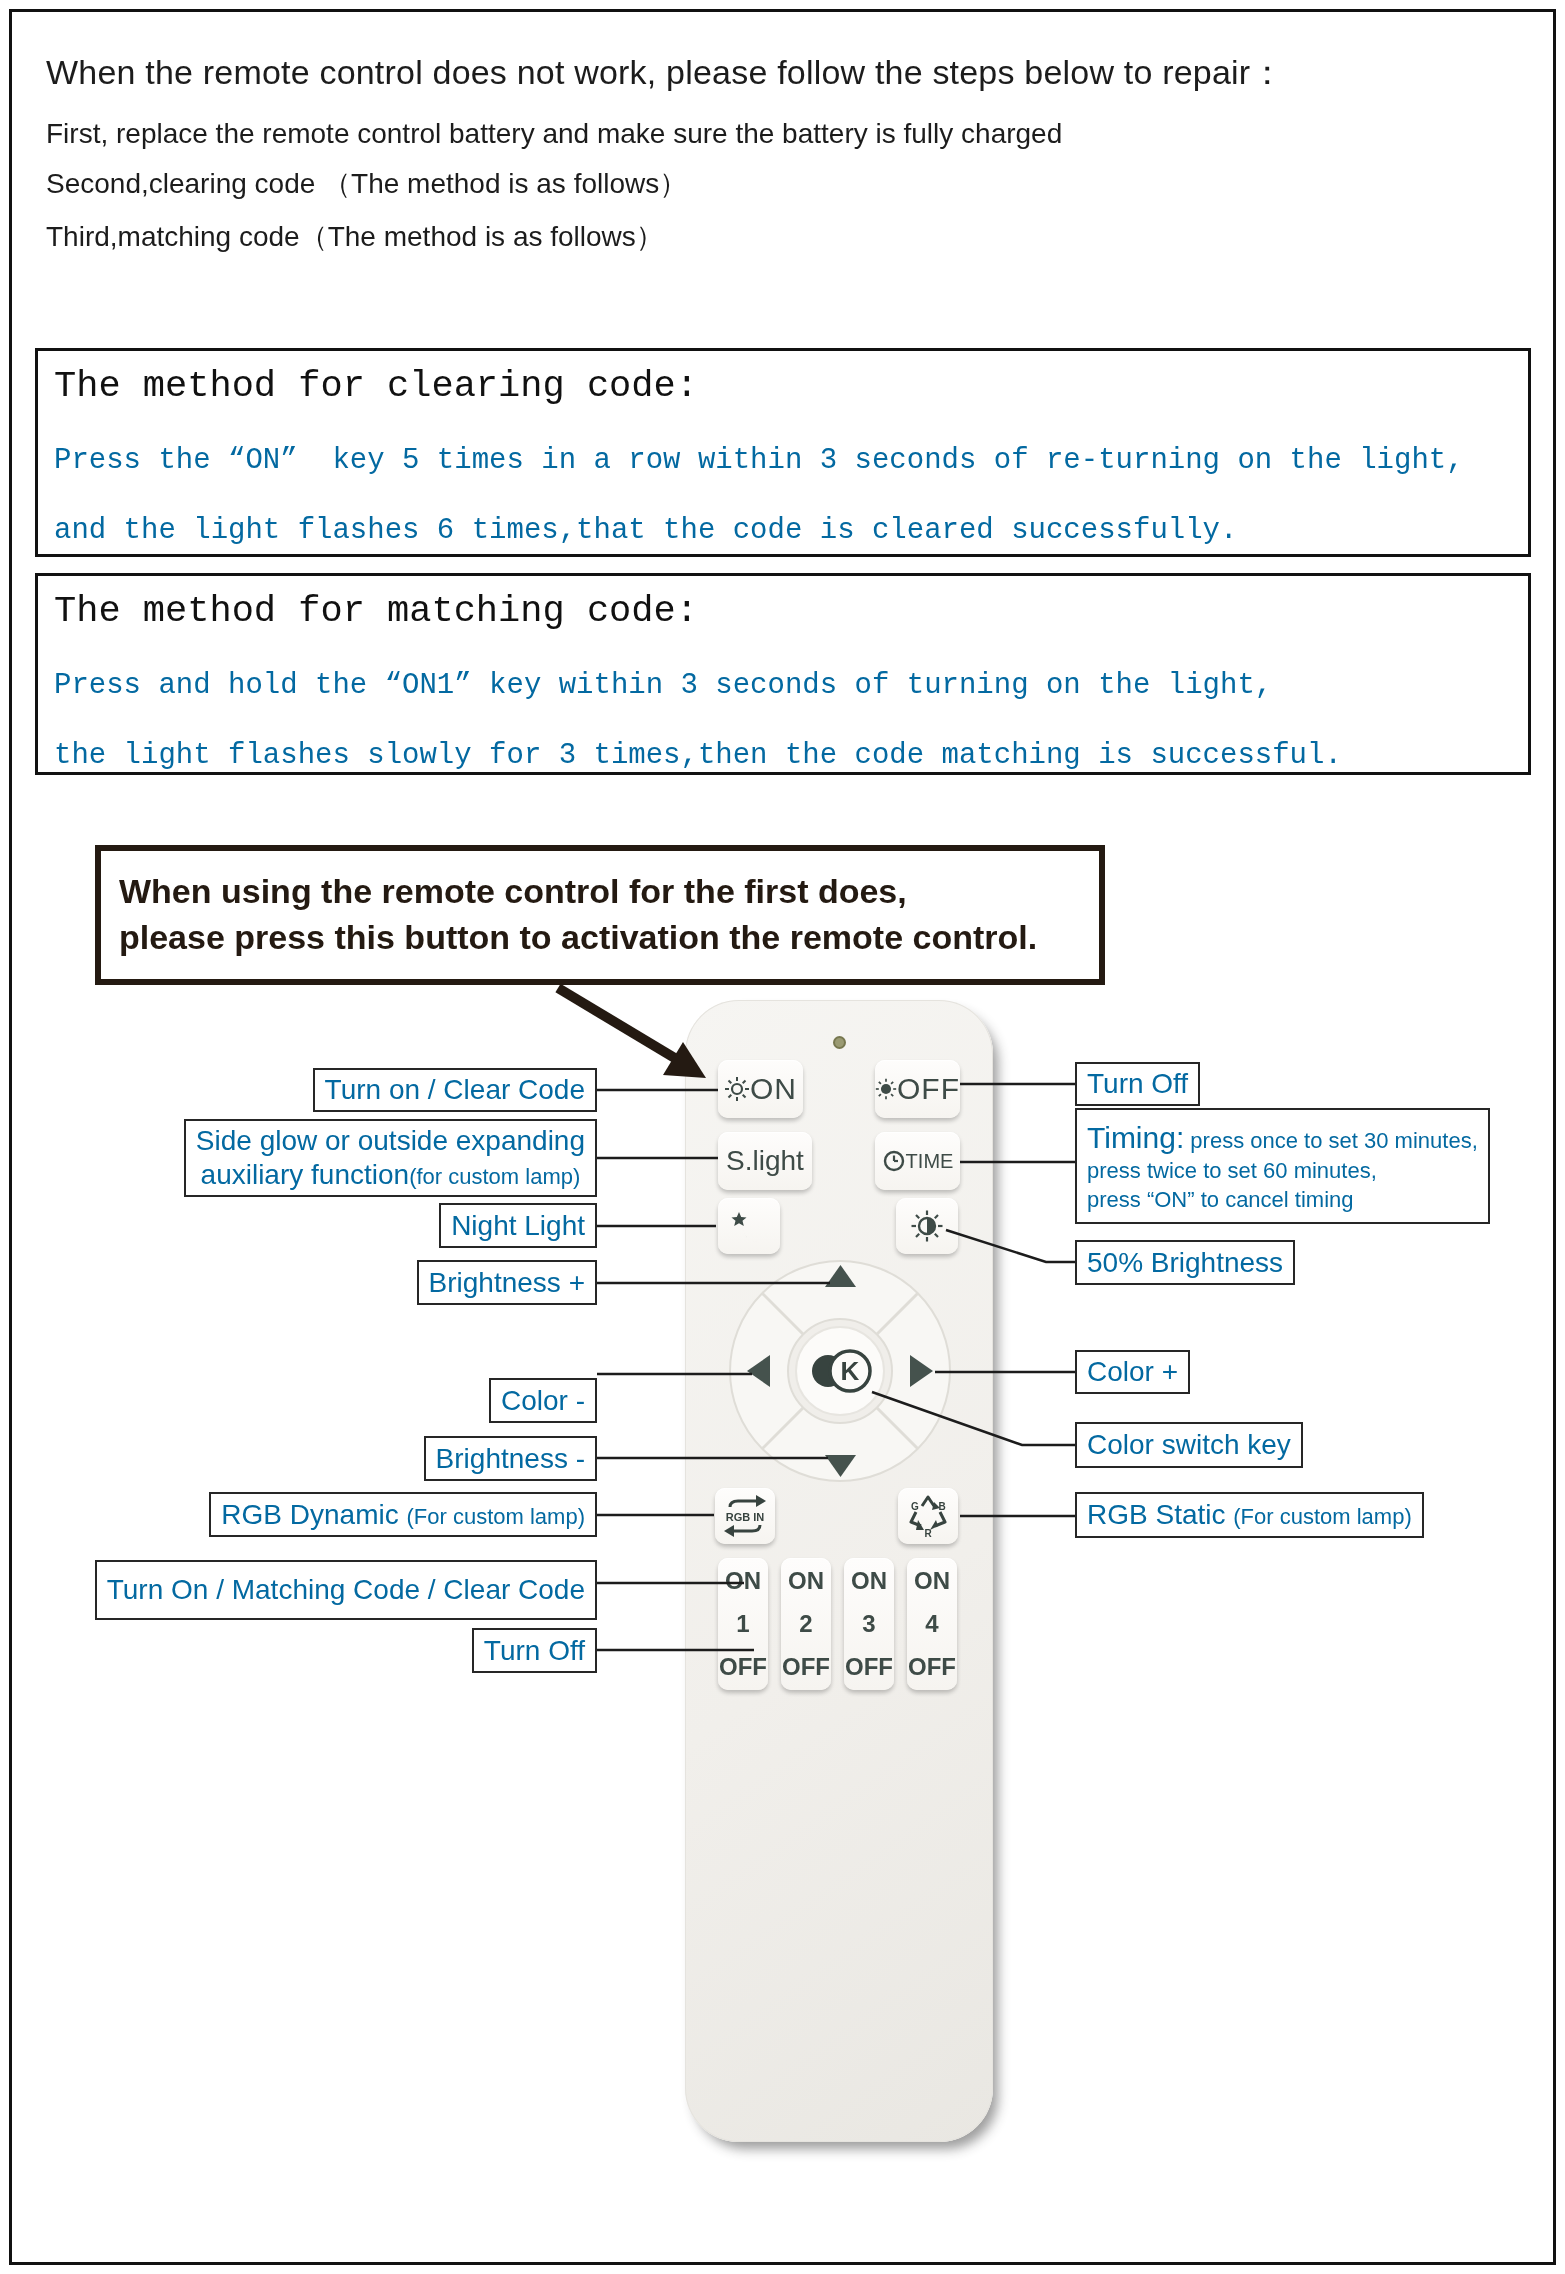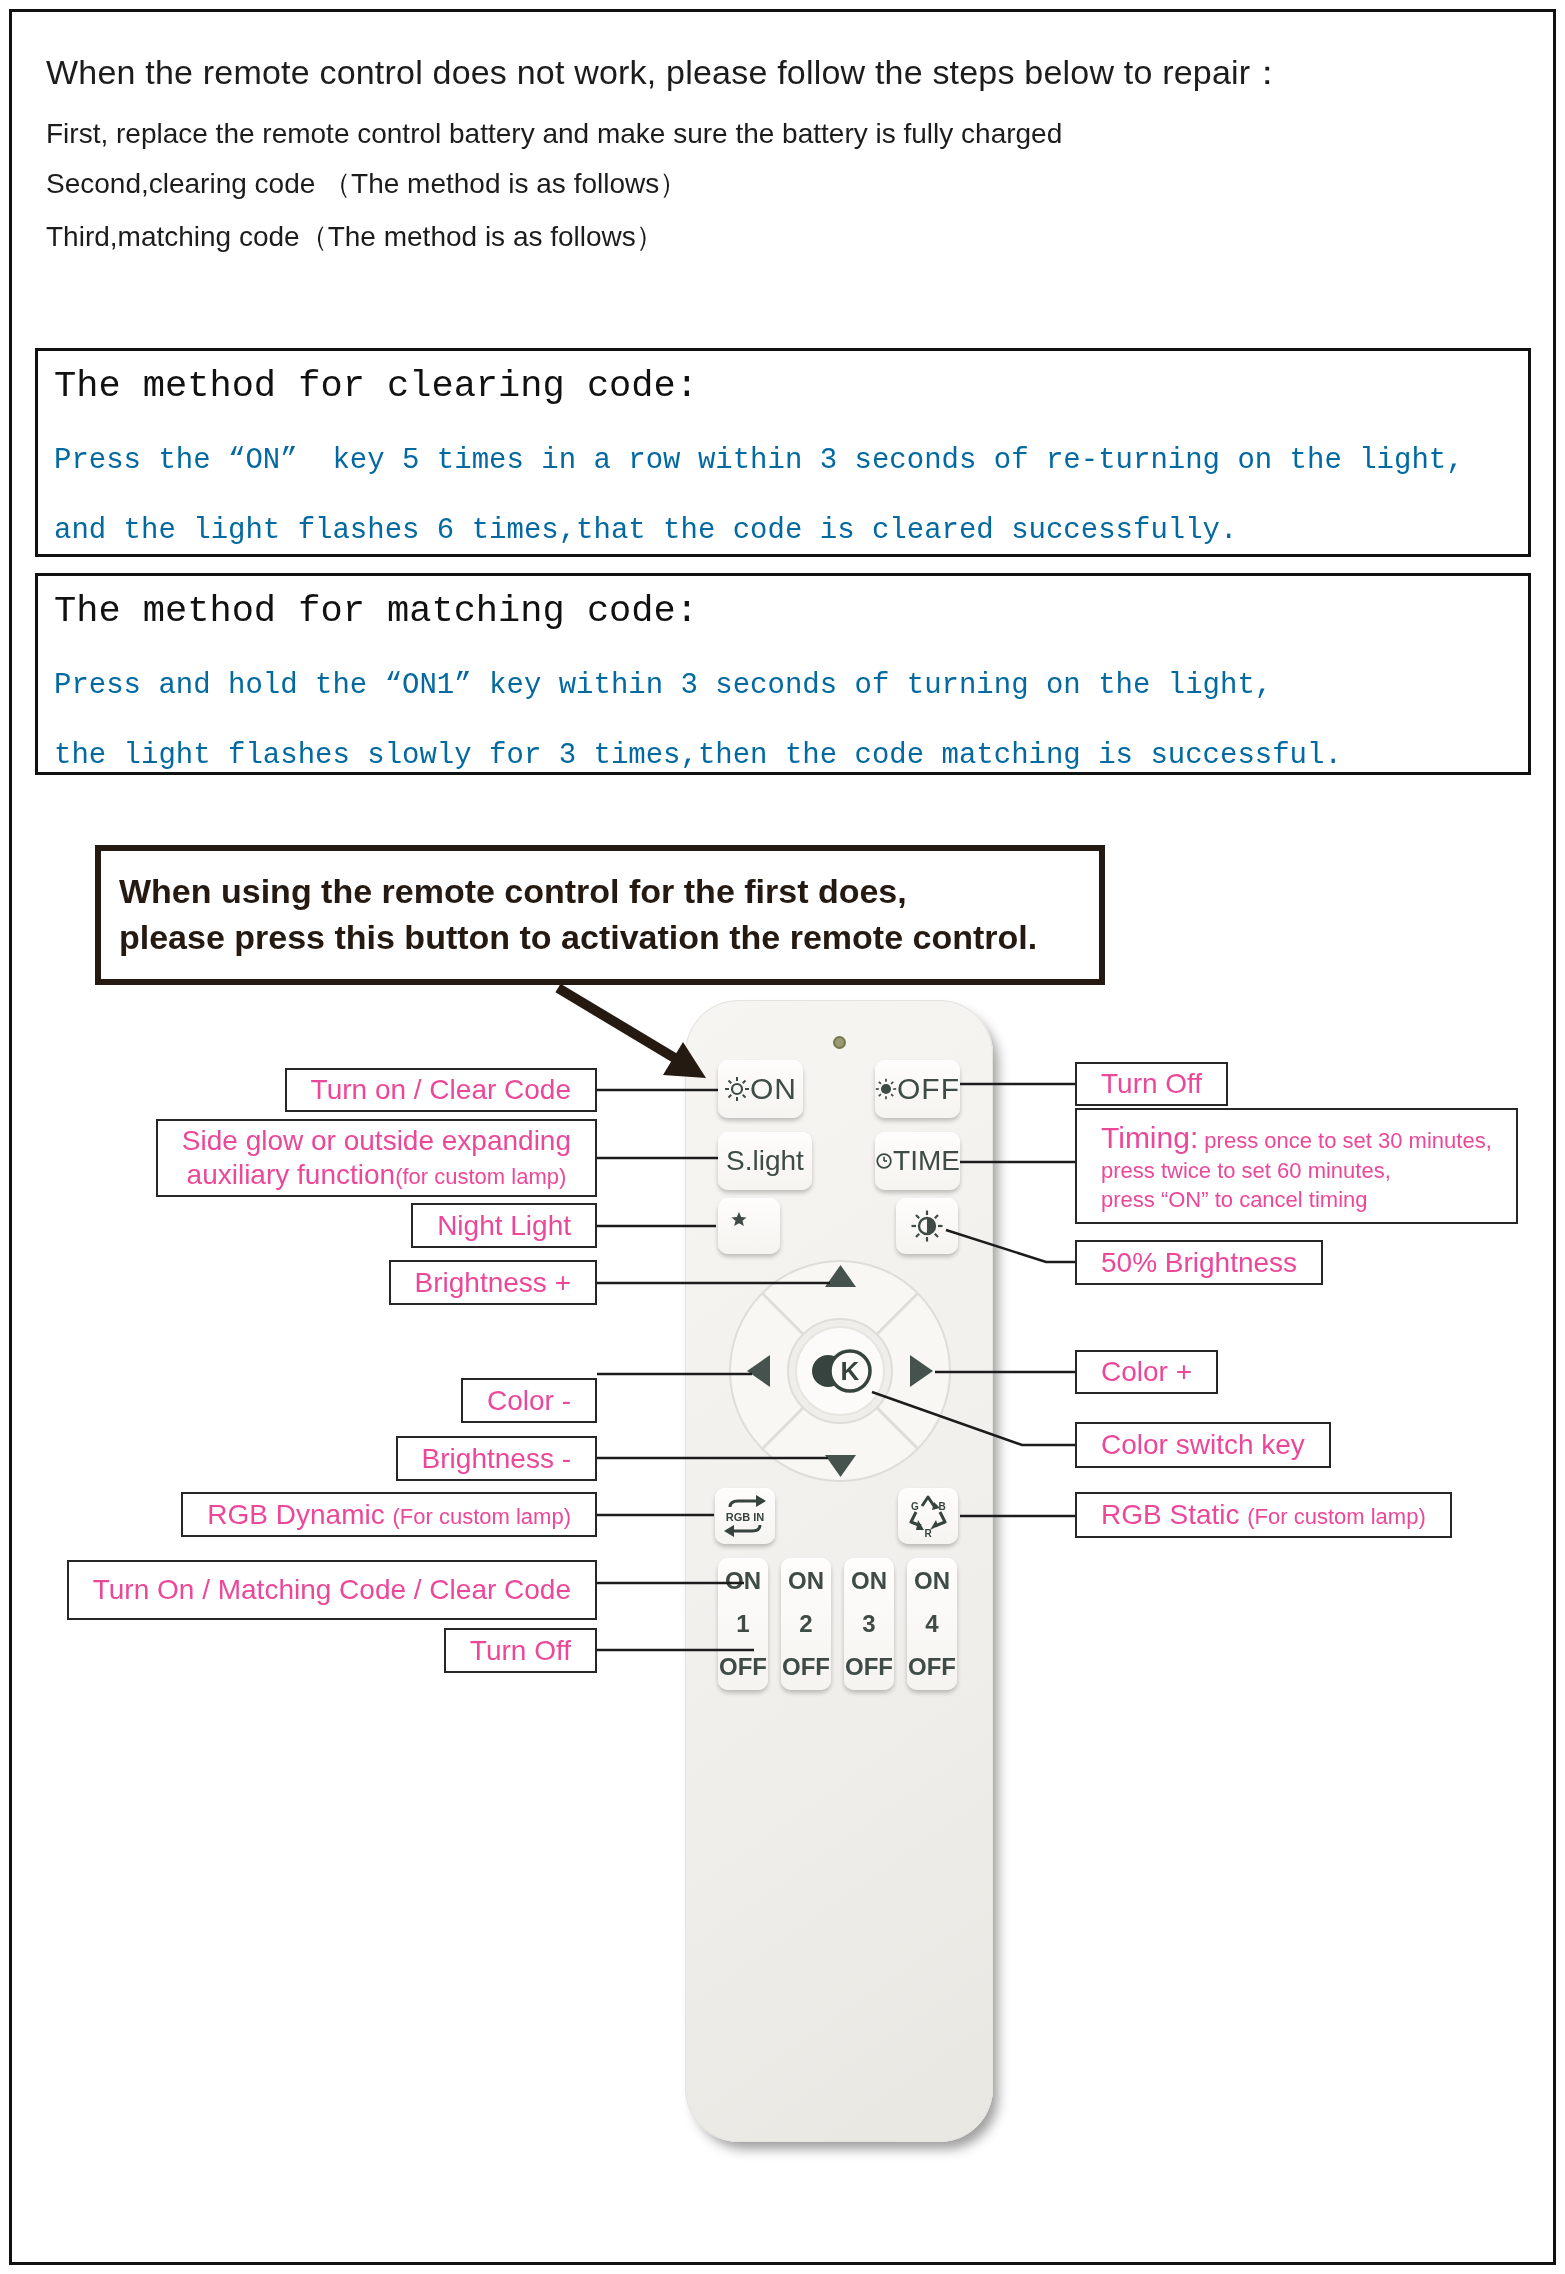--- a/index.html
+++ b/index.html
@@ -17,22 +17,22 @@
               font-family:"Liberation Mono",monospace;box-sizing:border-box;padding:14px 18px 10px 16px;}
   .method-head{font-size:37px;color:#111;}
   .method-line{font-size:29px;margin-top:37px;white-space:pre;color:#0369a1;}
 
   
   .callout{position:absolute;left:95px;top:845px;width:1010px;height:140px;border:6px solid #241a12;
            box-sizing:border-box;display:flex;flex-direction:column;justify-content:center;padding-left:18px;}
   .callout div{font-size:34px;font-weight:bold;color:#241a12;line-height:1.35;}
 
   
-  .lb{position:absolute;border:2px solid #262626;background:#fff;font-size:28px;color:#ec4899;
-      padding:5px 24px;white-space:nowrap;box-sizing:border-box;display:flex;align-items:center;justify-content:center;}
+  .lb{position:absolute;border:2px solid #262626;background:#fff;font-size:28px;color:#0369a1;
+      padding:5px 10px;white-space:nowrap;box-sizing:border-box;display:flex;align-items:center;justify-content:center;}
   .lb-left{right:968px;}       
   .lb-right{left:1075px;}
   .lb small{font-size:22px;font-weight:normal;}
   .lb .big{font-size:30px;}
 
   
   .remote{position:absolute;left:685px;top:1000px;width:308px;height:1142px;border-radius:54px;
           background:linear-gradient(145deg,#f6f5f2 0%,#f1efeb 55%,#e9e7e2 100%);
           box-shadow:7px 9px 12px -2px rgba(40,40,40,.45), inset 0 0 0 1px #e5e3de;}
   .ir-dot{position:absolute;left:148px;top:36px;width:13px;height:13px;border-radius:50%;
@@ -119,21 +119,21 @@
   <div class="key" style="left:718px;top:1132px;width:94px;height:58px;">
     <span class="key-text" style="font-size:28px;letter-spacing:0;">S.light</span>
   </div>
 
   <div class="key" style="left:875px;top:1132px;width:85px;height:58px;">
     <svg width="24" height="24" viewBox="0 0 24 24">
       <circle cx="12" cy="12" r="9" fill="none" stroke="#3e4b47" stroke-width="2.4"></circle>
       <line x1="12" y1="12" x2="12" y2="6.5" stroke="#3e4b47" stroke-width="2.2"></line>
       <line x1="12" y1="12" x2="16" y2="12" stroke="#3e4b47" stroke-width="2.2"></line>
     </svg>
-    <span class="key-text" style="font-size:28px;letter-spacing:0;">TIME</span>
+    <span class="key-text" style="font-size:20px;letter-spacing:0;">TIME</span>
   </div>
 
   <div class="key" style="left:718px;top:1198px;width:62px;height:56px;">
     <svg width="44" height="40" viewBox="0 0 44 40">
       <polygon points="12,6 14.2,11 19.5,11.4 15.5,14.8 16.8,20 12,17.2 7.2,20 8.5,14.8 4.5,11.4 9.8,11" fill="#3e4b47"></polygon>
       <path d="M31,7 A14.5,14.5 0 1,0 31,37 A11.5,11.5 0 1,1 31,7 Z" fill="#3e4b47" transform="rotate(-18 27 22)"></path>
     </svg>
   </div>
 
   <div class="key" style="left:896px;top:1198px;width:62px;height:56px;">

